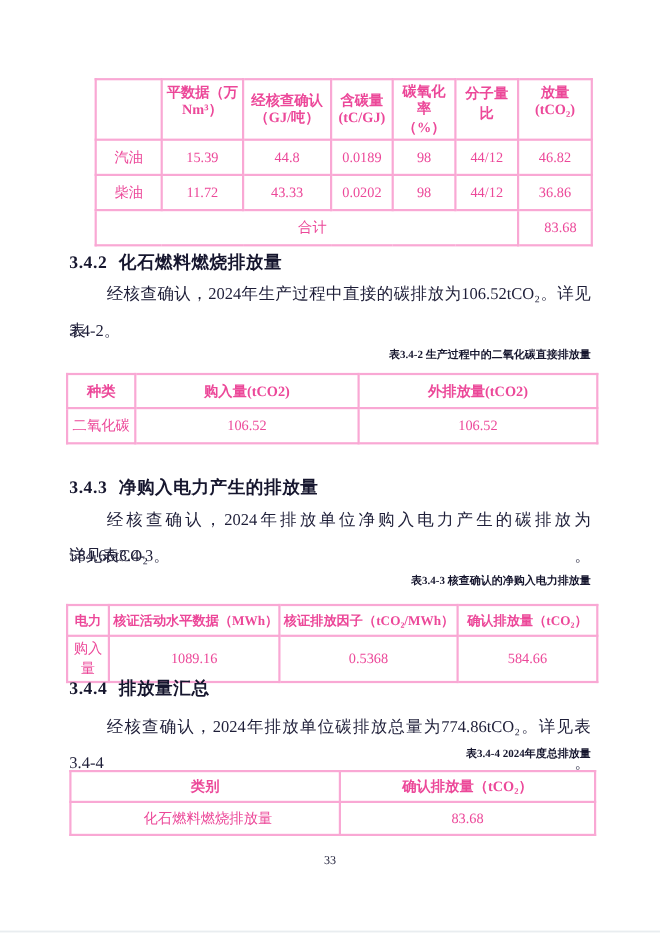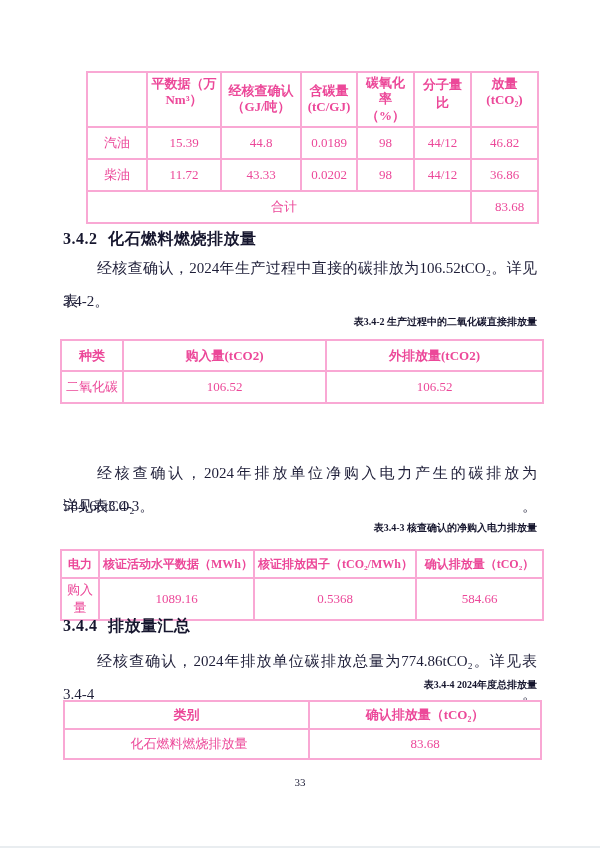--- a/index.html
+++ b/index.html
@@ -151,20 +151,21 @@
       <th>外排放量(tCO2)</th>
     </tr>
     <tr class="r-data">
       <td>二氧化碳</td>
       <td>106.52</td>
       <td>106.52</td>
     </tr>
   </tbody>
     </table>
 
+  <div class="heading abs" style="left:63px; top:433px;">3.4.3 净购入电力产生的排放量</div>
   <div class="para abs" style="left:63px; top:457px;">
     <span class="line just indent">经核查确认，2024年排放单位净购入电力产生的碳排放为584.66tCO₂。</span>
     <span class="line">详见表3.4-3。</span>
   </div>
   <div class="caption abs" style="left:63px; top:521px;">表3.4-3 核查确认的净购入电力排放量</div>
 
   <table class="t3 abs" style="left:60px; top:549px;">
     <colgroup>
         <col style="width:38px">
         <col style="width:155px">

